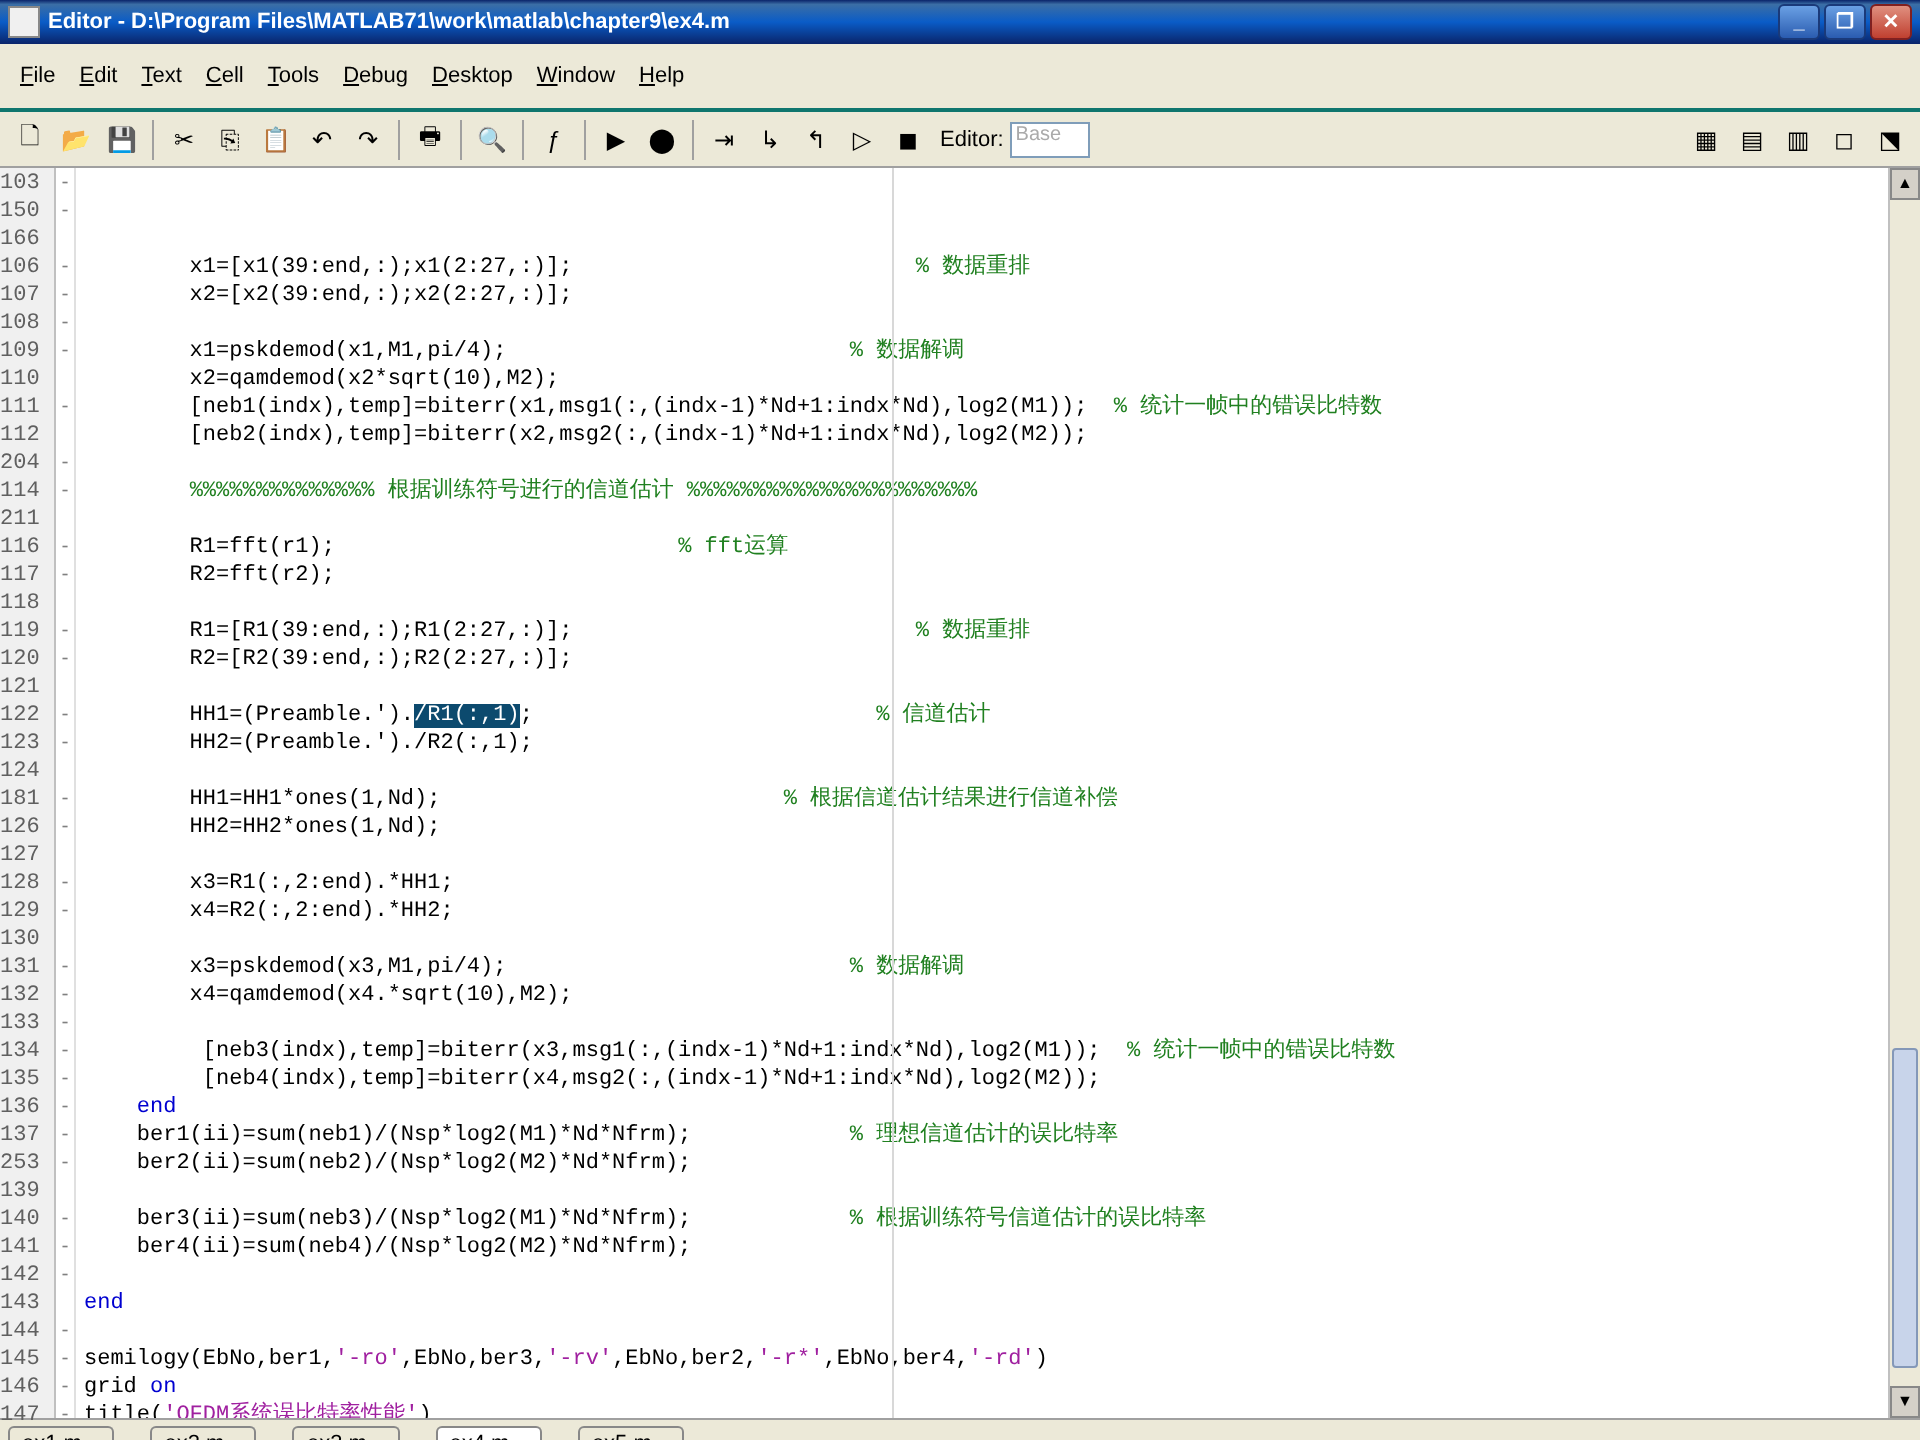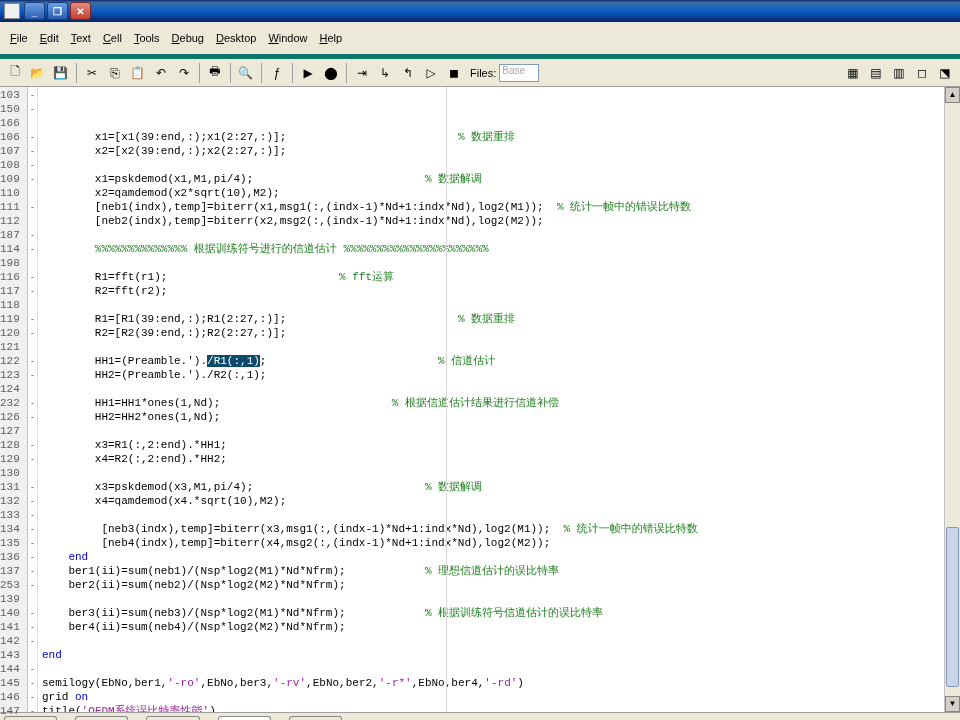--- a/index.html
+++ b/index.html
@@ -3,21 +3,21 @@
 <meta charset="utf-8">
 <style>
 * { margin: 0; padding: 0; box-sizing: border-box; }
 body { font-family: "Tahoma", sans-serif; font-size: 11px; background: #ece9d8; width: 960px; height: 720px; overflow: hidden; }
 .title-bar { background: linear-gradient(to bottom, #0a246a 0%, #3b6ea5 10%, #0a5cc7 50%, #0a246a 100%); height: 22px; display: flex; align-items: center; padding: 0 4px; color: white; }
 .title-bar .icon { width: 16px; height: 16px; background: #f0f0f0; margin-right: 4px; display: inline-block; border: 1px solid #888; }
 .title-bar .title { flex: 1; font-weight: bold; font-size: 11px; }
 .title-btns { display: flex; gap: 2px; }
 .title-btn { width: 21px; height: 18px; background: linear-gradient(to bottom, #6aa0e4, #2a5cb0); border: 1px solid #1a3a7a; border-radius: 3px; display: flex; align-items: center; justify-content: center; color: white; font-size: 10px; font-weight: bold; }
 .title-btn.close { background: linear-gradient(to bottom, #e09080, #c04030); border-color: #802020; }
-.menu-bar { background: #ece9d8; height: 29px; display: flex; align-items: center; padding: 16px 4px; border-bottom: 5px solid #0f766e; font-size: 11px; }
+.menu-bar { background: #ece9d8; height: 29px; display: flex; align-items: center; padding: 16px 4px; border-bottom: 2px solid #0f766e; font-size: 11px; }
 .menu-item { padding: 2px 6px; cursor: default; }
 .menu-item u { text-decoration: underline; }
 .toolbar { background: #ece9d8; height: 28px; display: flex; align-items: center; padding: 2px 4px; border-bottom: 1px solid #a0a0a0; gap: 1px; }
 .tb-btn { width: 22px; height: 22px; display: flex; align-items: center; justify-content: center; border: 1px solid transparent; font-size: 12px; }
 .tb-sep { width: 1px; height: 20px; background: #a0a0a0; margin: 0 3px; }
 .tb-label { font-size: 11px; margin-left: 4px; margin-right: 2px; }
 .tb-combo { width: 40px; height: 18px; border: 1px solid #7f9db9; background: #fff; font-size: 10px; padding: 0 2px; color: #aaa; }
 .tb-right { margin-left: auto; display: flex; gap: 1px; }
 .editor-area { display: flex; height: 625px; background: #fff; position: relative; }
 .gutter { width: 28px; background: #f0f0f0; border-right: 1px solid #c0c0c0; text-align: right; font-family: "Courier New", monospace; font-size: 11px; color: #606060; line-height: 14px; padding-top: 1px; }
@@ -42,20 +42,21 @@
 .file-tab .x { color: #888; font-size: 9px; }
 .status-bar { height: 20px; background: #ece9d8; border-top: 1px solid #a0a0a0; display: flex; align-items: center; font-size: 11px; }
 .st-cell { border: 1px inset #c0c0c0; padding: 1px 8px; height: 16px; margin-left: 2px; }
 .st-spacer { flex: 1; }
 </style>
 </head>
 <body>
 
 <div class="title-bar">
   <span class="icon"></span>
+  <span class="title">Editor - D:\Program Files\MATLAB71\work\matlab\chapter9\ex4.m</span>
   <div class="title-btns">
     <div class="title-btn">_</div>
     <div class="title-btn">❐</div>
     <div class="title-btn close">✕</div>
   </div>
 </div>
 
 <div class="menu-bar" id="menu-bar">
     <span class="menu-item"><u>F</u>ile</span>
     <span class="menu-item"><u>E</u>dit</span>
@@ -86,21 +87,21 @@
   <div class="tb-btn">ƒ</div>
   <div class="tb-sep"></div>
   <div class="tb-btn">▶</div>
   <div class="tb-btn">⬤</div>
   <div class="tb-sep"></div>
   <div class="tb-btn">⇥</div>
   <div class="tb-btn">↳</div>
   <div class="tb-btn">↰</div>
   <div class="tb-btn">▷</div>
   <div class="tb-btn">◼</div>
-  <span class="tb-label">Files:</span>
+  <span class="tb-label">Editor:</span>
   <div class="tb-combo">Base</div>
   <div class="tb-right">
     <div class="tb-btn">▦</div>
     <div class="tb-btn">▤</div>
     <div class="tb-btn">▥</div>
     <div class="tb-btn">◻</div>
     <div class="tb-btn">⬔</div>
   </div>
 </div>
 
@@ -109,33 +110,33 @@
       <div>103</div>
       <div>150</div>
       <div>166</div>
       <div>106</div>
       <div>107</div>
       <div>108</div>
       <div>109</div>
       <div>110</div>
       <div>111</div>
       <div>112</div>
-      <div>187</div>
+      <div>204</div>
       <div>114</div>
-      <div>198</div>
+      <div>211</div>
       <div>116</div>
       <div>117</div>
       <div>118</div>
       <div>119</div>
       <div>120</div>
       <div>121</div>
       <div>122</div>
       <div>123</div>
       <div>124</div>
-      <div>232</div>
+      <div>181</div>
       <div>126</div>
       <div>127</div>
       <div>128</div>
       <div>129</div>
       <div>130</div>
       <div>131</div>
       <div>132</div>
       <div>133</div>
       <div>134</div>
       <div>135</div>

